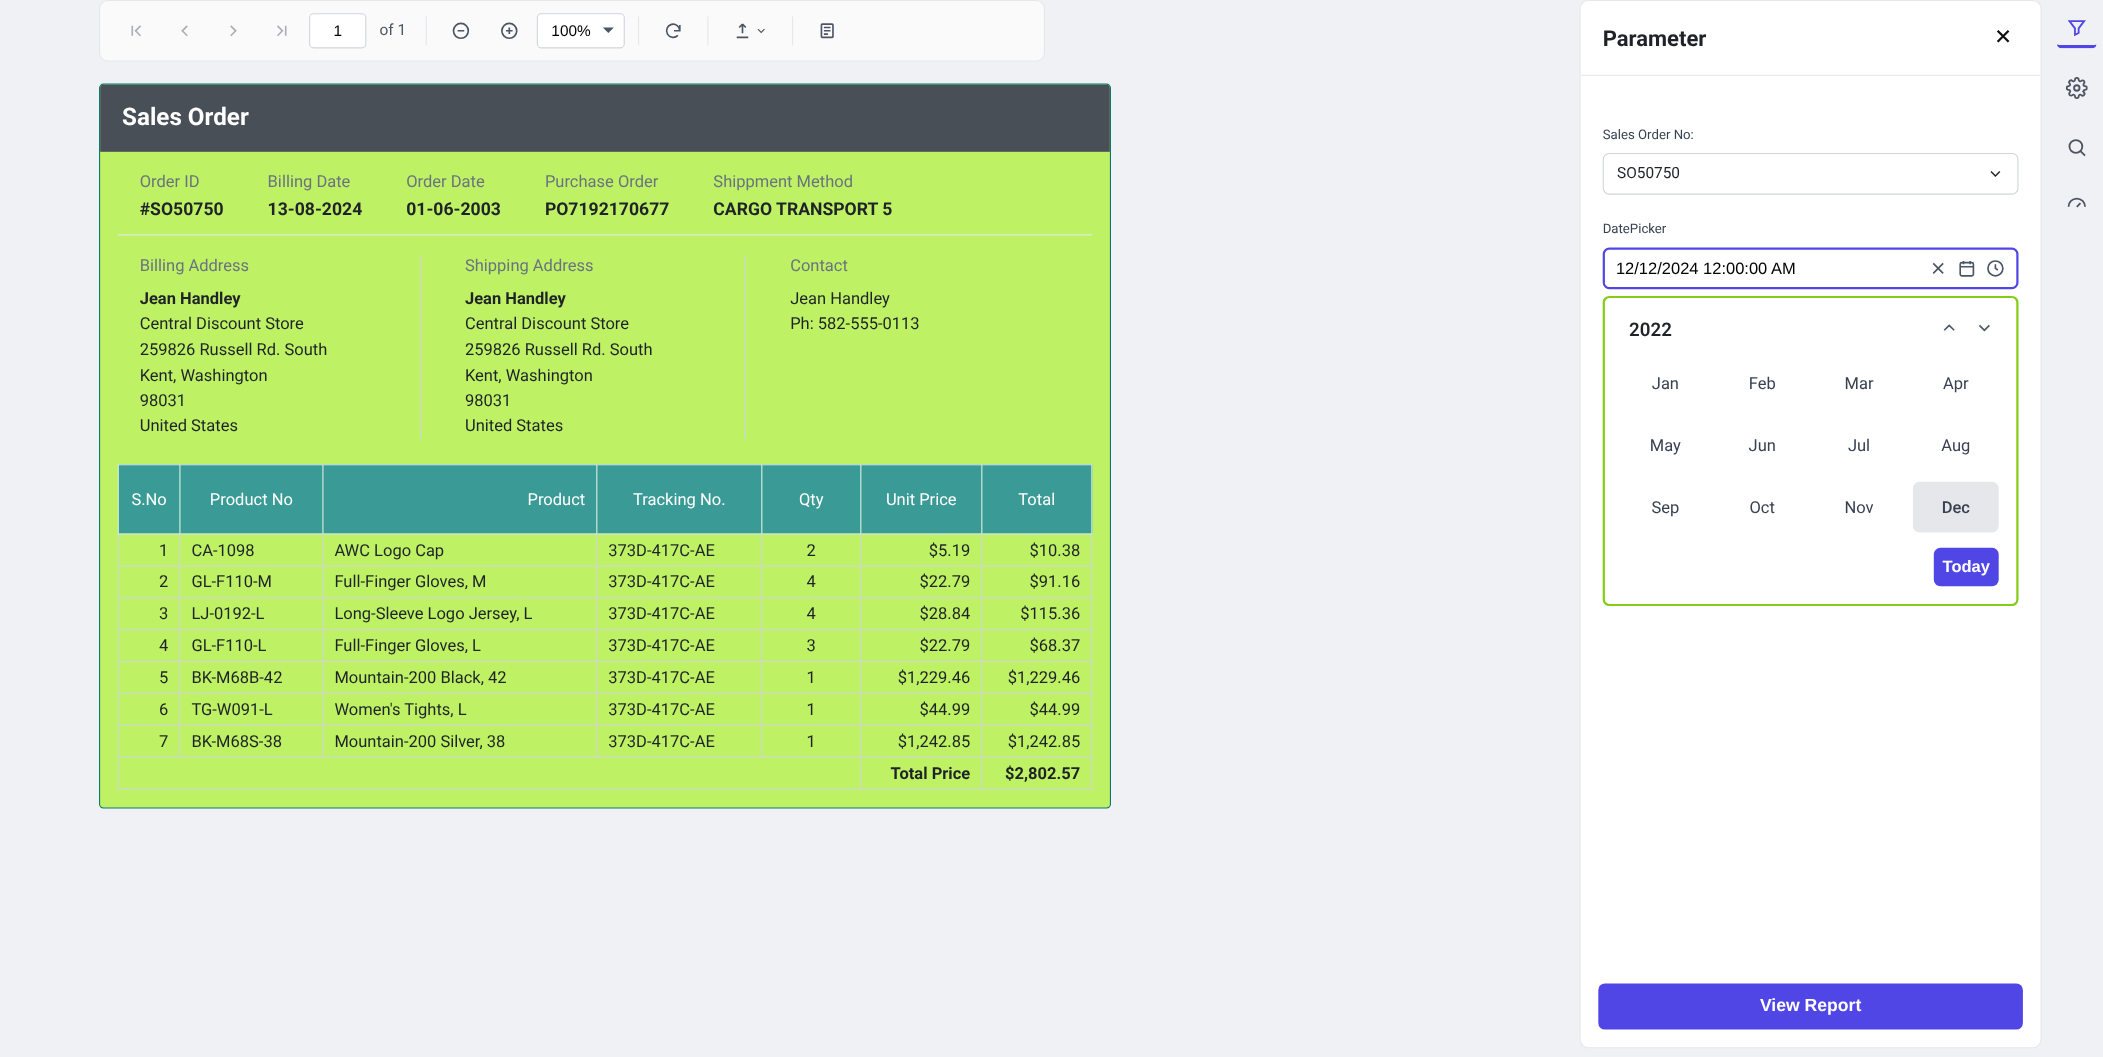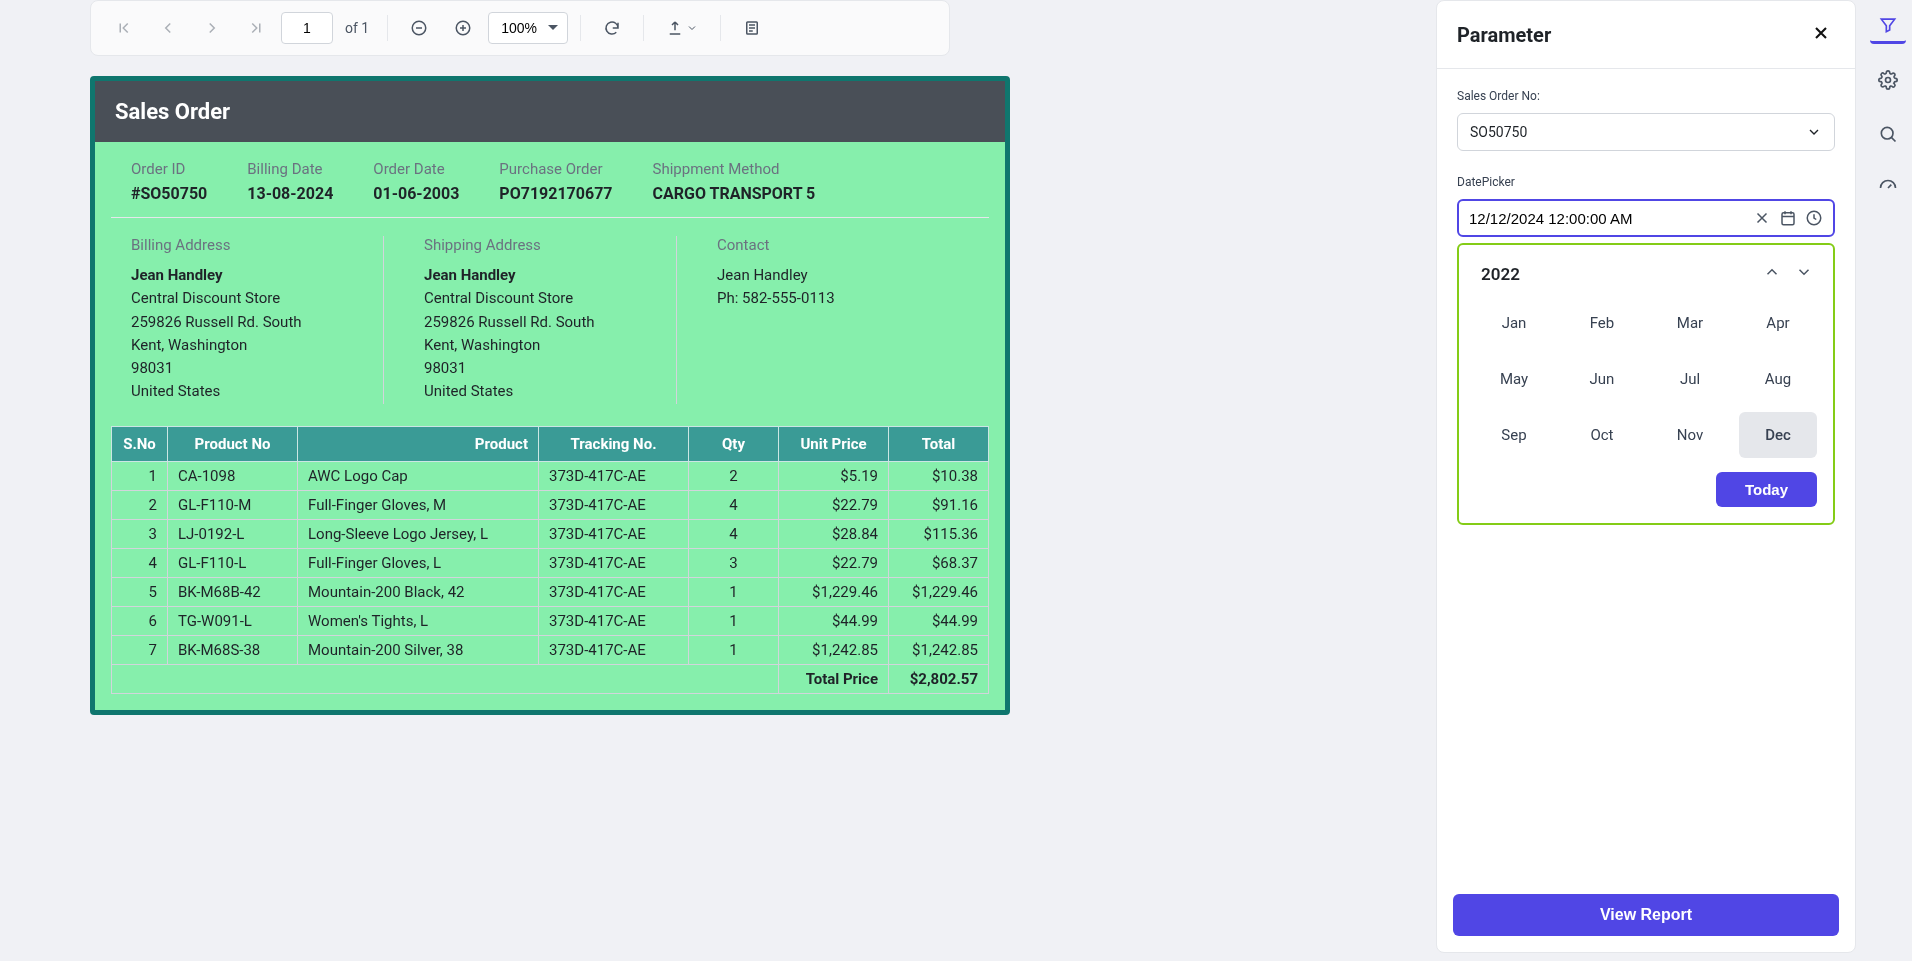--- a/index.html
+++ b/index.html
@@ -15,58 +15,58 @@
 .tb-btn { background:none; border:none; padding:8px 10px; cursor:pointer; color:#4b5563; display:flex; align-items:center; justify-content:center; border-radius:4px; }
 .tb-btn svg { width:18px; height:18px; }
 .tb-btn.disabled { opacity:.45; }
 .page-input { width:52px; height:32px; border:1px solid #d1d5db; border-radius:4px; text-align:center; font-size:14px; }
 .of-pages { color:#4b5563; padding:0 6px; }
 .divider { width:1px; height:26px; background:#e5e7eb; margin:0 6px; }
 .zoom-select { border:1px solid #d1d5db; border-radius:4px; height:32px; padding:0 30px 0 12px; font-size:14px; background:#fff; appearance:none; position:relative; }
 .zoom-wrap { position:relative; }
 .zoom-wrap::after { content:""; position:absolute; right:10px; top:50%; transform:translateY(-30%); border:5px solid transparent; border-top-color:#4b5563; pointer-events:none; }
 .export-btn { display:flex; align-items:center; gap:2px; }
-.report { background:#86efac; border:5px solid #0f766e; border-radius:4px; width:920px; overflow:hidden; }
+.report { background:#bef264; border:1px solid #0f766e; border-radius:4px; width:920px; overflow:hidden; }
 .report-header { background:#494f57; color:#fff; padding:18px 20px; font-size:22px; font-weight:700; }
 .meta-row { display:flex; padding:18px 20px 14px; gap:40px; border-bottom:1px solid #e5e7eb; margin:0 16px; }
 .meta-item .label { color:#6b7280; font-size:15px; margin-bottom:6px; }
 .meta-item .value { font-weight:700; font-size:16px; }
 .addr-row { display:flex; padding:18px 20px 12px; margin:0 16px; }
 .addr-col { flex:1; padding-right:30px; border-right:1px solid #d1d5db; }
 .addr-col:last-child { border-right:none; }
 .addr-col.mid { padding-left:40px; }
 .addr-col.right { padding-left:40px; }
 .addr-label { color:#6b7280; font-size:15px; margin-bottom:10px; }
 .addr-body { font-size:15px; line-height:1.55; }
 .addr-body .name { font-weight:700; }
 table.items { width:calc(100% - 32px); margin:10px 16px 16px; border-collapse:collapse; }
-table.items th { background:#3a9b96; color:#fff; font-weight:700; padding:8px 10px; font-size:15px; border:1px solid #cbe6e4; }
+table.items th { background:#3a9b96; color:#fff; font-weight:400; padding:22px 10px; font-size:15px; border:1px solid #cbe6e4; }
 table.items td { border:1px solid #d1d5db; padding:5px 10px; font-size:15px; }
 table.items td.right, table.items th.right { text-align:right; }
 table.items td.center, table.items th.center { text-align:center; }
 .total-row td { border:none; font-weight:700; font-size:16px; padding-top:8px; }
-.param-panel { width:420px; background:#fff; border:1px solid #e5e7eb; border-radius:8px; margin:0 8px 8px 8px; display:flex; flex-direction:column; }
+.param-panel { width:420px; background:#fff; border:1px solid #e5e7eb; border-radius:8px; margin:0 8px 8px 8px; display:flex; flex-direction:column;gap:26px; }
 .param-header { display:flex; align-items:center; justify-content:space-between; padding:18px 20px; border-bottom:1px solid #e5e7eb; }
 .param-header h2 { font-size:20px; font-weight:700; }
 .param-body { flex:1; padding:20px; overflow:auto; }
 .field-label { font-size:12px; color:#374151; margin-bottom:10px; }
 .dropdown { border:1px solid #d1d5db; border-radius:6px; display:flex; align-items:center; padding:10px 12px; justify-content:space-between; margin-bottom:24px; cursor:pointer; }
 .dt-input { border:2px solid #5046e5; border-radius:6px; display:flex; align-items:center; padding:8px 10px; gap:8px; }
 .dt-input input { flex:1; border:none; outline:none; font-size:15px; }
 .dt-input .ico { cursor:pointer; color:#4b5563; width:18px; height:18px; display:flex; align-items:center; }
 .calendar { border:2px solid #84cc16; border-radius:6px; margin-top:6px; padding:14px 16px 16px; }
 .cal-head { display:flex; align-items:center; justify-content:space-between; margin-bottom:12px; }
 .cal-year { font-size:17px; font-weight:600; padding-left:6px; }
 .cal-nav { display:flex; gap:6px; }
 .cal-nav button { background:none; border:none; cursor:pointer; color:#4b5563; padding:4px; }
 .month-grid { display:grid; grid-template-columns:repeat(4,1fr); gap:10px; margin-bottom:14px; }
 .month-cell { text-align:center; padding:14px 0; font-size:15px; color:#374151; border-radius:6px; cursor:pointer; }
 .month-cell.sel { background:#e5e7eb; font-weight:500; }
 .today-row { display:flex; justify-content:flex-end; }
-.today-btn { background:#5046e5; color:#fff; border:none; border-radius:6px; padding:9px 29px; font-size:15px; font-weight:600; cursor:pointer; }
+.today-btn { background:#5046e5; color:#fff; border:none; border-radius:6px; padding:9px 8px; font-size:15px; font-weight:600; cursor:pointer; }
 .param-footer { padding:12px 16px 16px; }
 .view-btn { width:100%; background:#5046e5; color:#fff; border:none; border-radius:6px; padding:12px; font-size:16px; font-weight:700; cursor:pointer; }
 .side-tools { width:48px; display:flex; flex-direction:column; gap:18px; align-items:center; padding-top:8px; background:#f0f1f5; }
 .side-tools .tool { width:36px; height:36px; display:flex; align-items:center; justify-content:center; cursor:pointer; color:#4b5563; border-radius:4px; }
 .side-tools .tool.active { color:#5046e5; border-bottom:3px solid #5046e5; }
 .close-x { background:none; border:none; cursor:pointer; color:#111; padding:4px; }
 .close-x svg { width:20px; height:20px; }
 </style>
 </head>
 <body>

